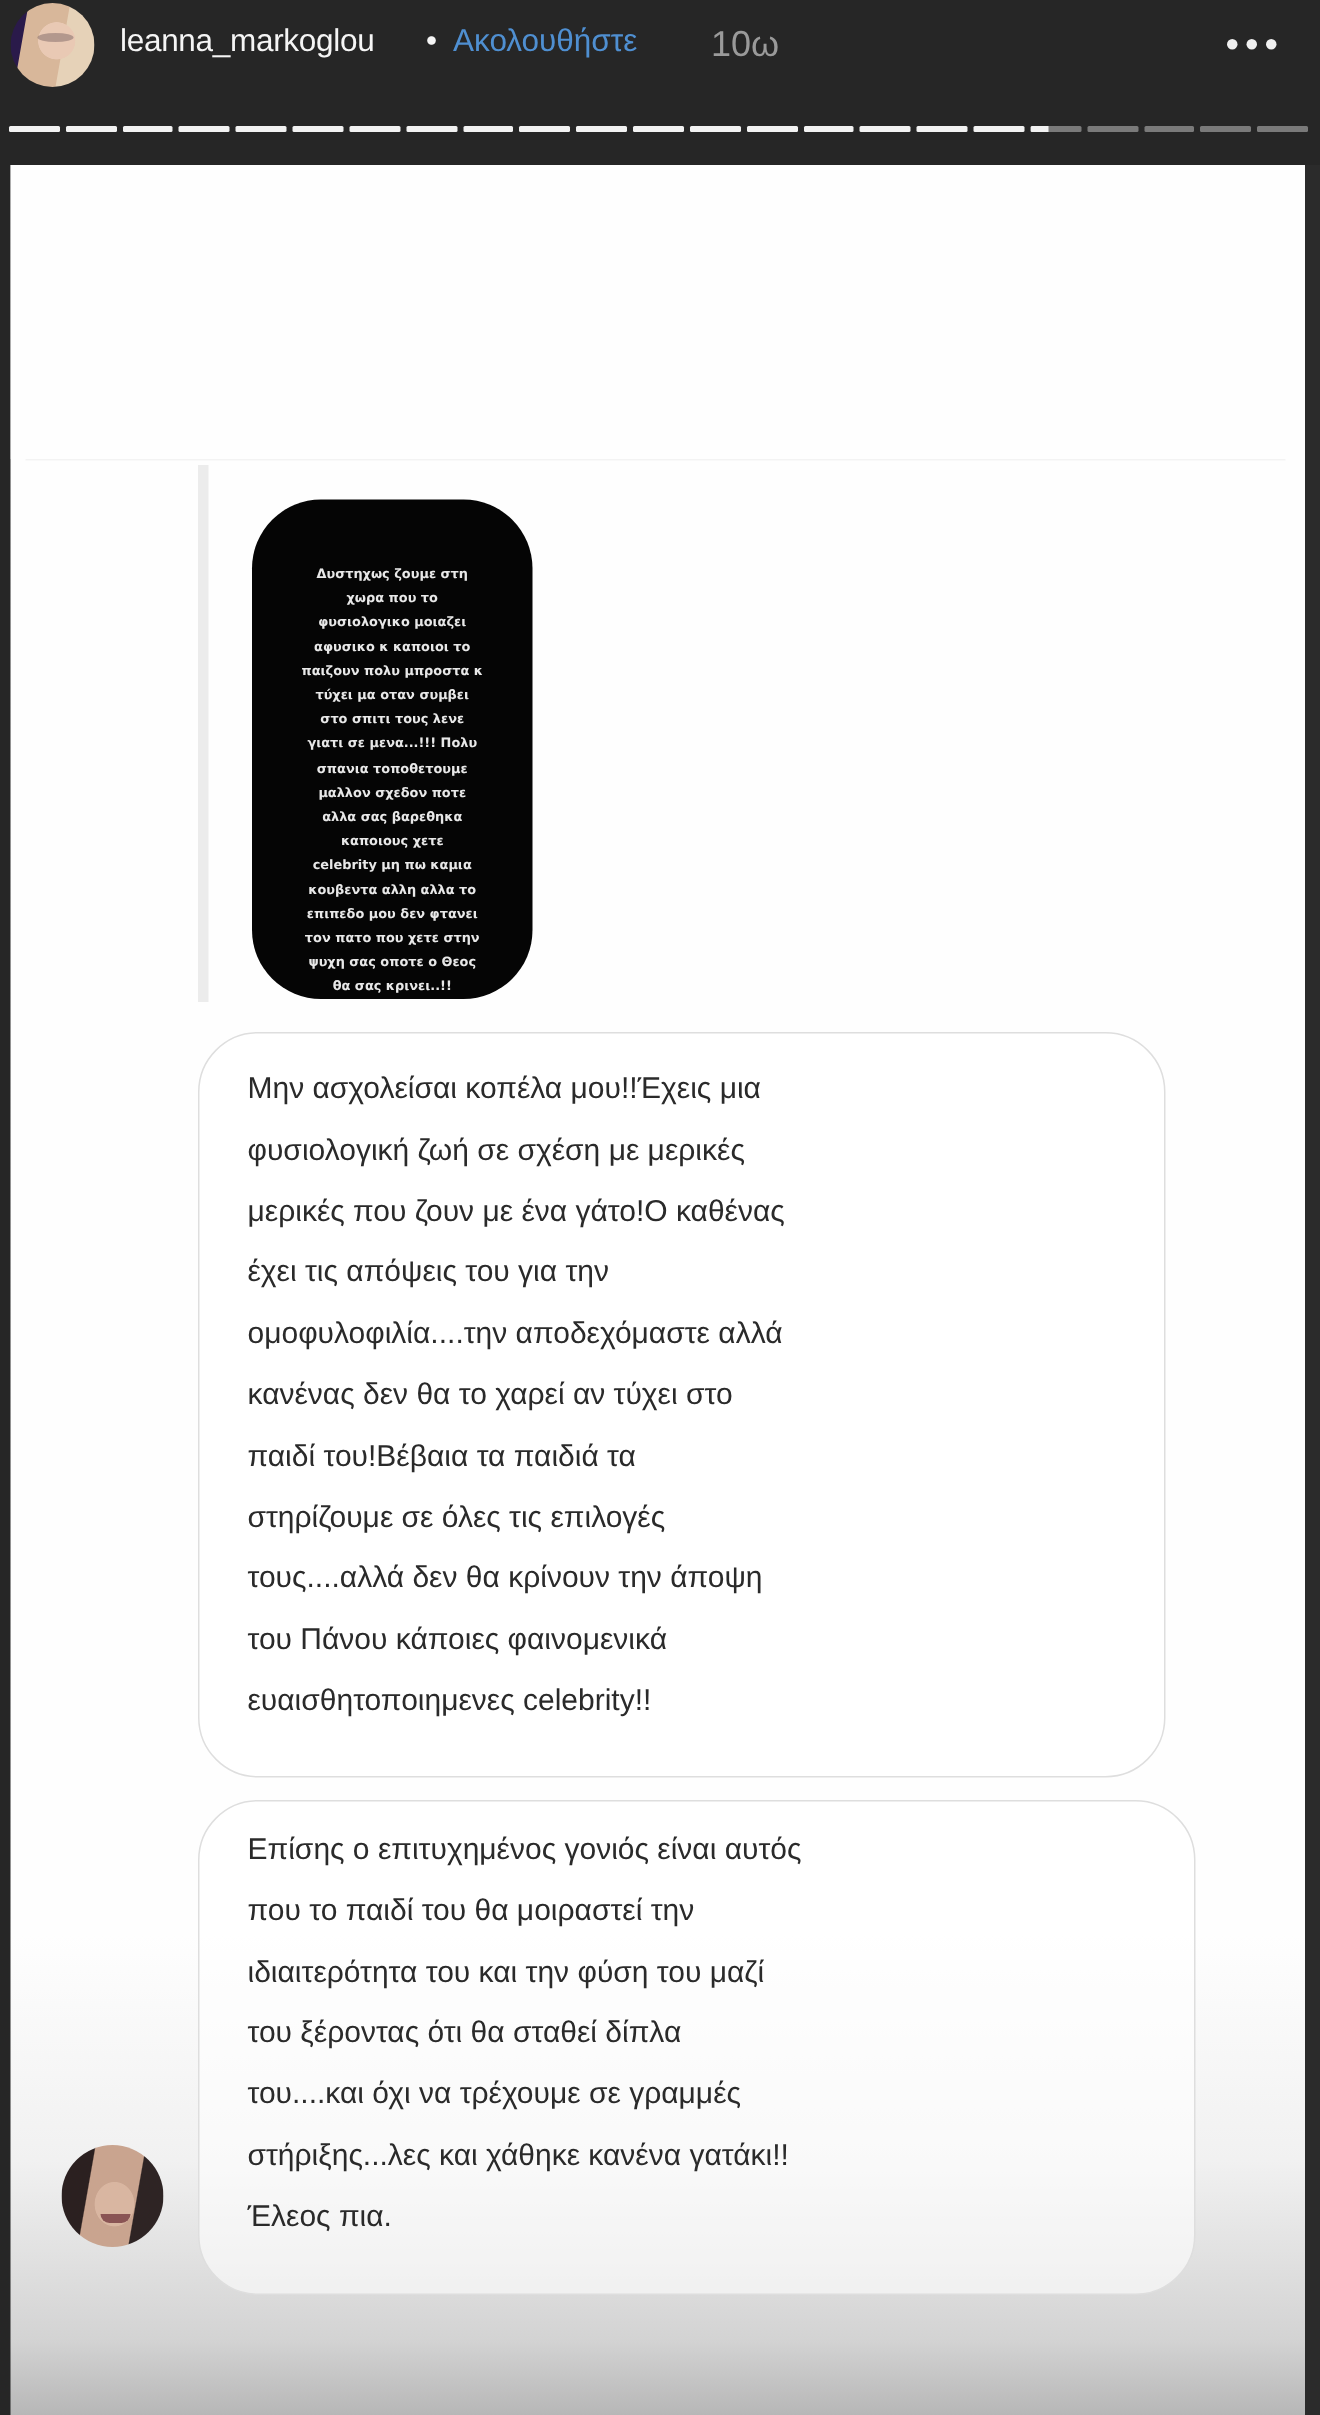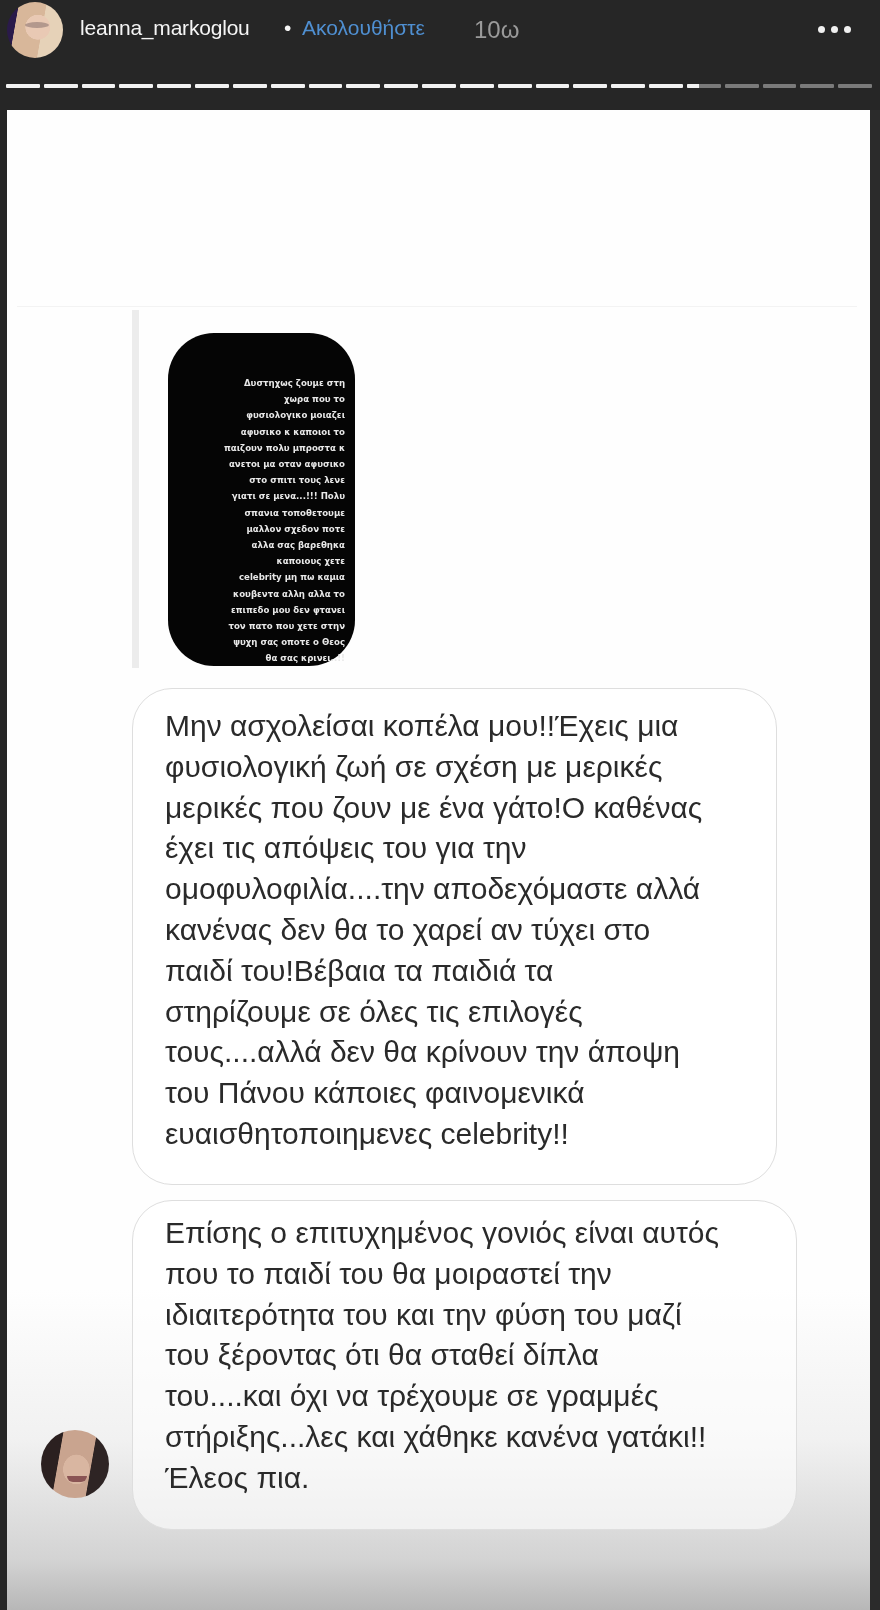--- a/index.html
+++ b/index.html
@@ -66,28 +66,28 @@
   .top-blank { position: absolute; left: 0; top: 0; width: 863px; height: 196px; background: #fefefe; }
   .sep-line { position: absolute; left: 10px; top: 196px; width: 840px; height: 1px; background: #f3f3f3; }
   .quote-bar {
     position: absolute; left: 125px; top: 200px; width: 7px; height: 358px; background: #ececec;
   }
   .story-card {
     position: absolute; left: 161px; top: 223px; width: 187px; height: 333px;
     background: #050505; border-radius: 46px;
     padding: 42px 10px 0 10px;
     color: #e8e8e8; font-family: "DejaVu Sans", sans-serif; font-weight: bold;
-    font-size: 8.6px; line-height: 16.2px; text-align: right;
+    font-size: 8.6px; line-height: 16.2px; text-align: center;
     cursor: pointer;
   }
   .story-card .line { display: block; white-space: nowrap; }
   .bubble {
     position: absolute; background: rgba(255,255,255,0.6);
     border: 1.5px solid #dedede; border-radius: 40px;
-    color: #2a2a2a; font-size: 30px; line-height: 40.8px;
+    color: #2a2a2a; font-size: 20px; line-height: 40.8px;
     font-family: "Liberation Sans", "DejaVu Sans", sans-serif;
   }
   .bubble .line { display: block; white-space: nowrap; }
   .bubble-1 { left: 125px; top: 578px; width: 645px; height: 497px; padding: 17px 0 0 32px; background: #ffffff; }
   .bubble-2 { left: 125px; top: 1090px; width: 665px; height: 330px; padding: 12px 0 0 32px; }
   .avatar-commenter {
     position: absolute; left: 34px; top: 1320px; width: 68px; height: 68px; border-radius: 50%;
     background:
       radial-gradient(ellipse at 52% 58%, #d9b6a1 0 26%, transparent 27%),
       linear-gradient(100deg, #2b2020 0 28%, #c9a48f 29% 70%, #2e2424 71% 100%);
@@ -142,21 +142,21 @@
 <div class="panel">
   <div class="top-blank"></div>
   <div class="sep-line"></div>
   <div class="quote-bar"></div>
   <div class="story-card" id="story-card">
       <span class="line">Δυστηχως ζουμε στη</span>
       <span class="line">χωρα που το</span>
       <span class="line">φυσιολογικο μοιαζει</span>
       <span class="line">αφυσικο κ καποιοι το</span>
       <span class="line">παιζουν πολυ μπροστα κ</span>
-      <span class="line">ανετοι μα οταν αφυσικο</span>
+      <span class="line">τύχει μα οταν συμβει</span>
       <span class="line">στο σπιτι τους λενε</span>
       <span class="line">γιατι σε μενα...!!! Πολυ</span>
       <span class="line">σπανια τοποθετουμε</span>
       <span class="line">μαλλον σχεδον ποτε</span>
       <span class="line">αλλα σας βαρεθηκα</span>
       <span class="line">καποιους χετε</span>
       <span class="line">celebrity μη  πω καμια</span>
       <span class="line">κουβεντα αλλη αλλα το</span>
       <span class="line">επιπεδο μου δεν φτανει</span>
       <span class="line">τον πατο που χετε στην</span>

